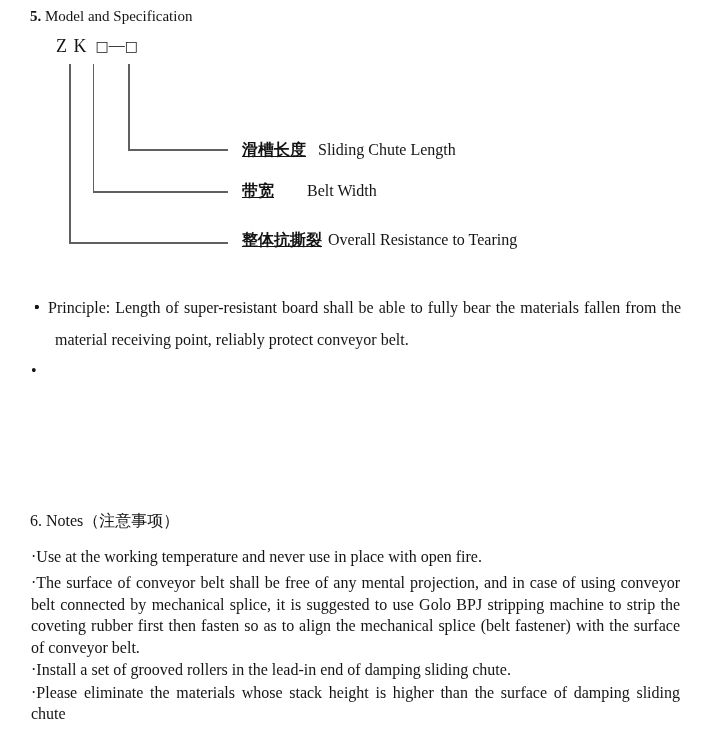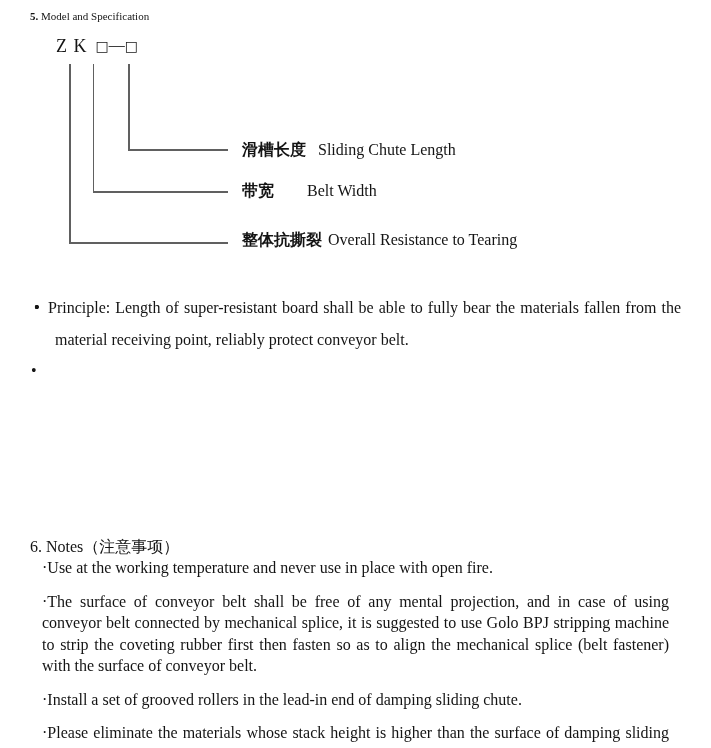--- a/index.html
+++ b/index.html
@@ -15,21 +15,21 @@
     font-family: "Liberation Serif", serif;
     color: #141414;
     overflow: hidden;
   }
 
   
   .heading5 {
     position: absolute;
     left: 30px;
     top: 7px;
-    font-size: 11px;
+    font-size: 15px;
     line-height: 19px;
     white-space: nowrap;
   }
   .heading5 .num { font-weight: 700; }
 
   
   .model-code {
     position: absolute;
     left: 56px;
     top: 36px;
@@ -79,20 +79,21 @@
     left: 242px;
     font-size: 16px;
     line-height: 19px;
     white-space: nowrap;
   }
   .dlabel .zh {
     display: inline-block;
     font-family: "DejaVu Sans", sans-serif;
     font-weight: 700;
     font-size: 16px;
+    text-decoration: underline;
   }
   .dlabel-1 { top: 140px; }
   .dlabel-2 { top: 181px; }
   .dlabel-3 { top: 230px; }
   .dlabel-1 .zh { width: 76px; }
   .dlabel-2 .zh { width: 65px; }
   .dlabel-3 .zh { width: 86px; }
 
   
   .bullets {
@@ -116,39 +117,39 @@
     top: 0;
     text-indent: 0;
   }
   .bullet-item.tight { text-indent: -14px; }
   .bullet-item.tight .marker { left: 1px; }
 
   
   .heading6 {
     position: absolute;
     left: 30px;
-    top: 536px;
+    top: 510px;
     font-size: 16px;
     line-height: 21px;
     white-space: nowrap;
   }
   .heading6 .zh { font-family: "DejaVu Sans", sans-serif; }
 
   .notes {
     position: absolute;
     left: 30px;
     top: 545px;
     width: 651px;
     font-size: 16px;
     line-height: 21.5px;
   }
   .note-para {
     text-align: justify;
     text-align-last: left;
-    margin: 12px;
+    margin: 1px;
   }
   .note-para.gap-after { margin-bottom: 4.5px; }
 </style>
 </head>
 <body>
 
 <div class="page">
 
   <div class="heading5">
     <span class="num">5.</span><span> Model and Specification</span>

